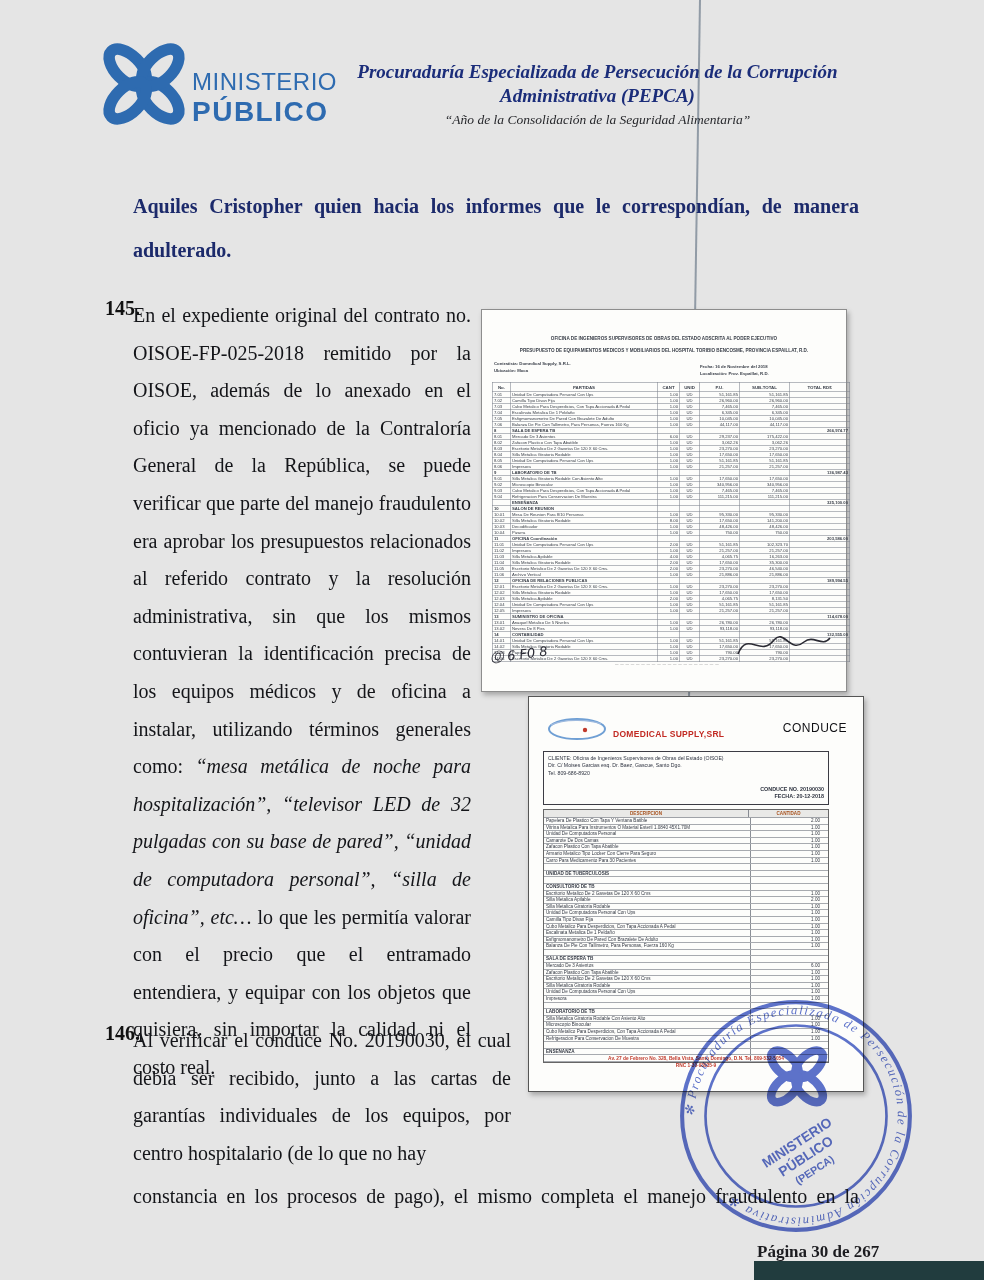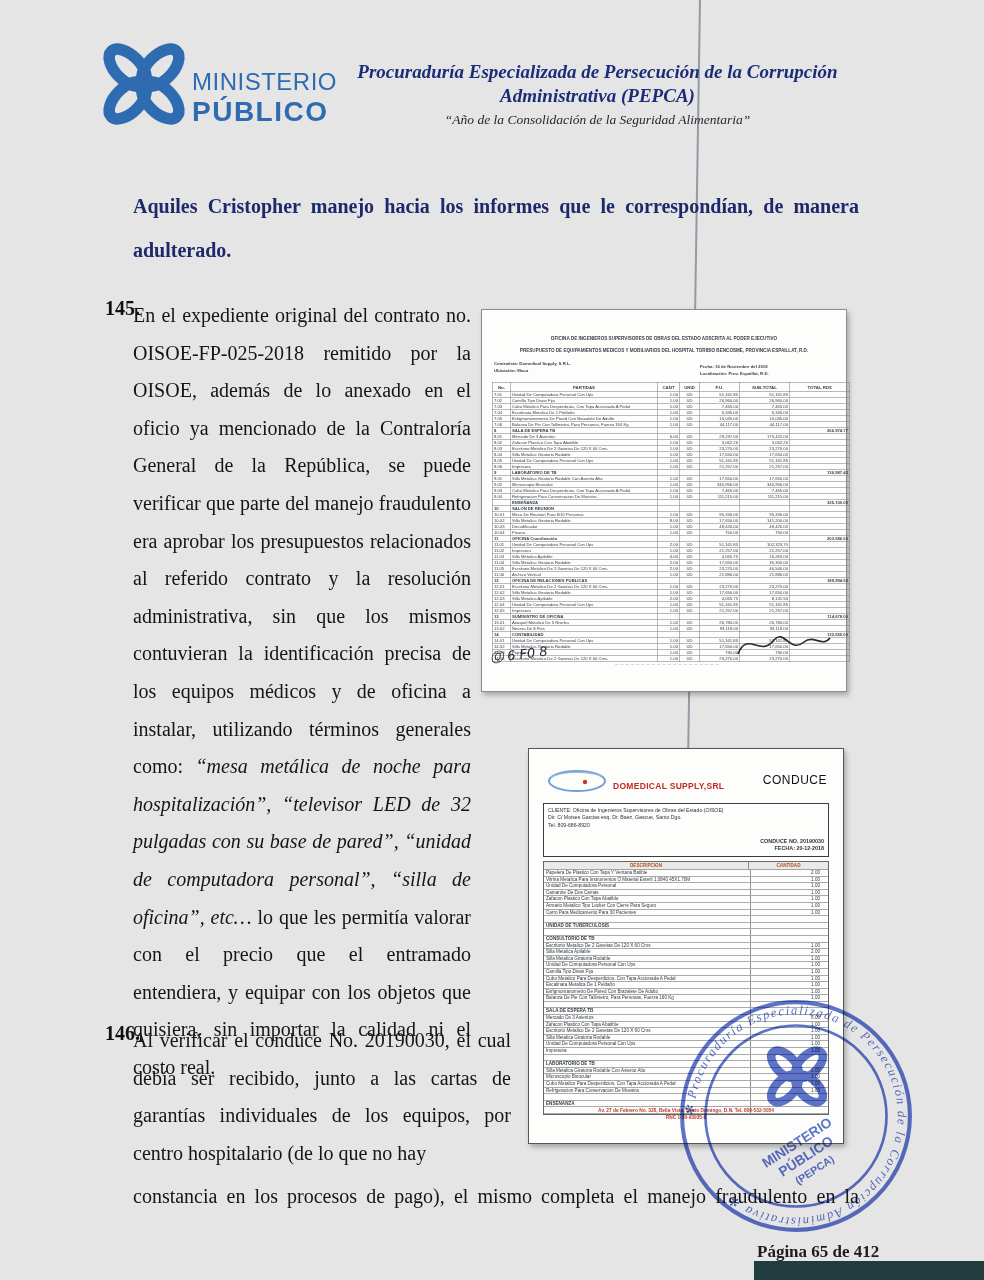--- a/index.html
+++ b/index.html
@@ -51,21 +51,21 @@
   table.budget td:nth-child(6){width:47px;text-align:right;}
   table.budget td:nth-child(7){width:57px;text-align:right;font-weight:700;}
   table.budget tr.head td{font-weight:700;text-align:center;height:8px;font-size:4.4px;}
   table.budget tr.sec td{font-weight:700;}
   .handwrite{position:absolute;left:8px;top:336px;font-size:13px;font-style:italic;
              color:#2b2b35;transform:rotate(-7deg);font-family:"DejaVu Sans",sans-serif;}
   .fineprint{position:absolute;left:100px;top:352px;width:170px;text-align:center;
              font-size:3.5px;color:#777;letter-spacing:.4px;}
   .sig{position:absolute;left:252px;top:318px;}
   
-  .scan2{left:528px;top:748px;width:314px;height:394px;border-color:#555;}
+  .scan2{left:528px;top:696px;width:314px;height:394px;border-color:#555;padding-left:20px;}
   .c-logo{position:absolute;left:16px;top:18px;}
   .c-company{position:absolute;left:84px;top:32px;font-size:8.5px;font-weight:700;color:#c22a23;
              letter-spacing:.3px;}
   .c-doc-title{position:absolute;right:16px;top:24px;font-size:12px;font-weight:400;color:#101014;
                font-family:"Liberation Sans",sans-serif;letter-spacing:.5px;}
   .c-client-box{position:absolute;left:14px;top:54px;width:284px;height:52px;border:1px solid #3c3c44;}
   .c-client{position:absolute;left:4px;top:3px;font-size:5.2px;line-height:7.4px;color:#2e3340;}
   .c-nofecha{position:absolute;right:4px;bottom:3px;font-size:5.4px;font-weight:700;
              text-align:right;line-height:7.6px;color:#2e3340;}
   .c-table{position:absolute;left:14px;top:112px;width:284px;border:1px solid #666;}
@@ -112,21 +112,21 @@
     <div class="logo-min">MINISTERIO</div>
     <div class="logo-pub">PÚBLICO</div>
   </div>
   <div class="title-block">
     <div class="title-l1">Procuraduría Especializada de Persecución de la Corrupción</div>
     <div class="title-l2 title-l1">Administrativa (PEPCA)</div>
     <div class="motto">“Año de la Consolidación de la Seguridad Alimentaria”</div>
   </div>
   <div class="fold-line"></div>
 
-  <div class="intro">Aquiles Cristopher manejo hacia los informes que le correspondían, de manera adulterado.</div>
+  <div class="intro">Aquiles Cristopher quien hacia los informes que le correspondían, de manera adulterado.</div>
 
   <div class="para-num p145-num">145.</div>
   <div class="p145"><span>En el expediente original del contrato no. OISOE-FP-025-2018 remitido por la OISOE, además de lo anexado en el oficio ya mencionado de la Contraloría General de la República, se puede verificar que parte del manejo fraudulento era aprobar los presupuestos relacionados al referido contrato y la resolución administrativa, sin que los mismos contuvieran la identificación precisa de los equipos médicos y de oficina a instalar, utilizando términos generales como: </span><span class="it">“mesa metálica de noche para hospitalización”, “televisor LED de 32 pulgadas con su base de pared”, “unidad de computadora personal”, “silla de oficina”, etc…</span><span> lo que les permitía valorar con el precio que el entramado entendiera, y equipar con los objetos que quisiera, sin importar la calidad ni el costo real.</span></div>
 
   <div class="scan scan1">
     <div class="scan-inner">
       <div class="b-title1">OFICINA DE INGENIEROS SUPERVISORES DE OBRAS DEL ESTADO ADSCRITA AL PODER EJECUTIVO</div>
       <div class="b-title2">PRESUPUESTO DE EQUIPAMIENTOS MEDICOS Y MOBILIARIOS DEL HOSPITAL TORIBIO BENCOSME, PROVINCIA ESPAILLAT, R.D.</div>
       <div class="b-meta-l">
         <div>Contratista: Domedical Supply, S.R.L.</div>
@@ -761,16 +761,16 @@
       <text x="128" y="146" font-size="13.5">MINISTERIO</text>
       <text x="128" y="162" font-size="13.5">PÚBLICO</text>
       <text x="128" y="177" font-size="10.5">(PEPCA)</text>
     </g>
   </svg>
 
   <div class="para-num p146-num">146.</div>
   <div class="p146a">Al verificar el conduce No. 20190030, el cual debía ser recibido, junto a las cartas de garantías individuales de los equipos, por centro hospitalario (de lo que no hay</div>
   <div class="p146b">constancia en los procesos de pago), el mismo completa el manejo fraudulento en la</div>
 
-  <div class="page-num">Página 65 de 412</div>
+  <div class="page-num">Página 30 de 267</div>
   <div class="dark-bar"></div>
 
 </div>
 
 </body></html>

